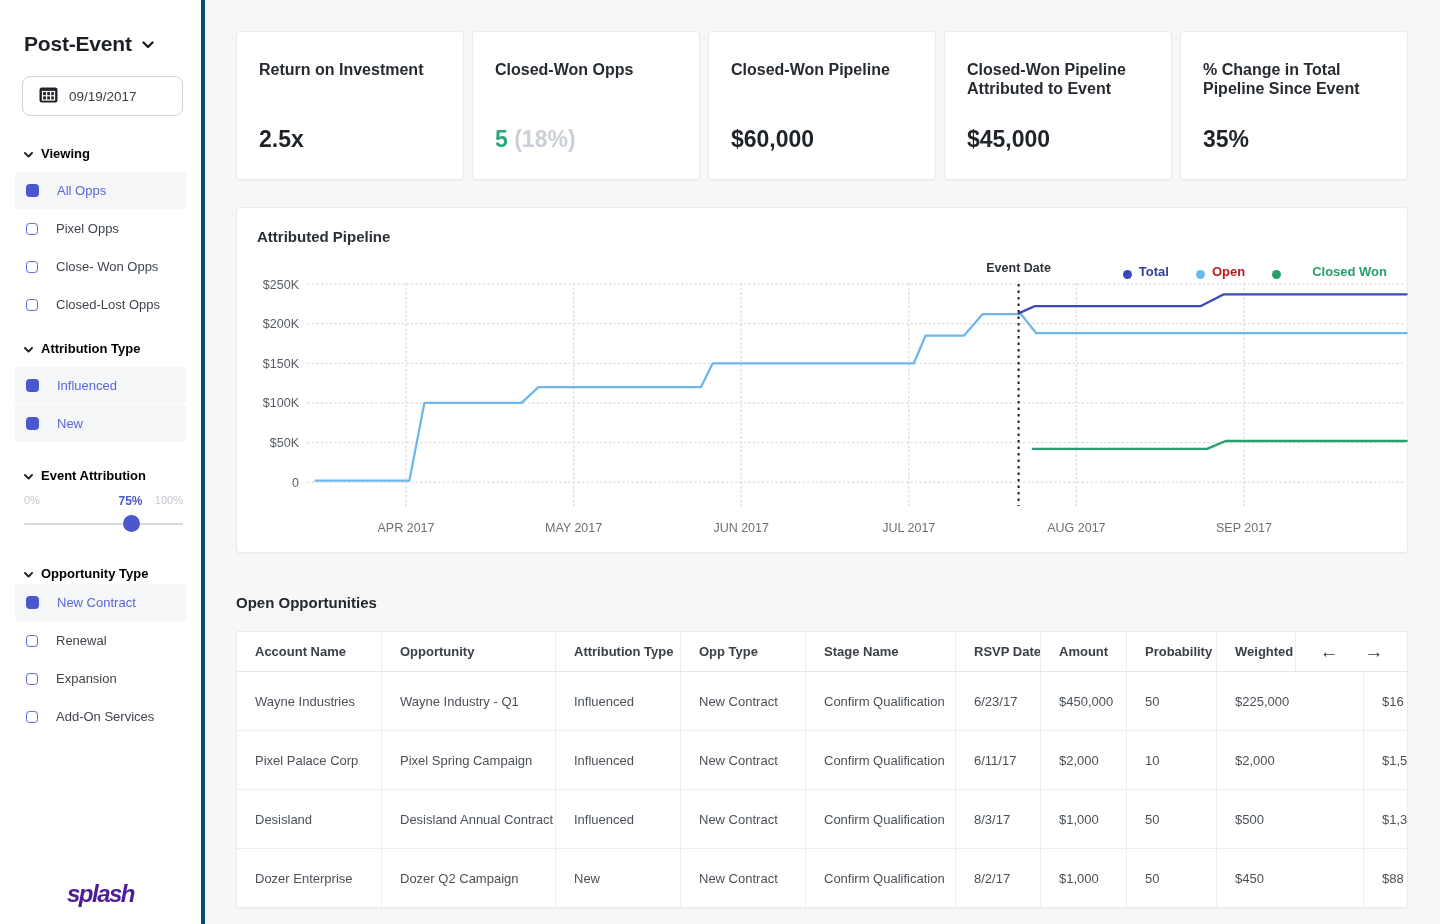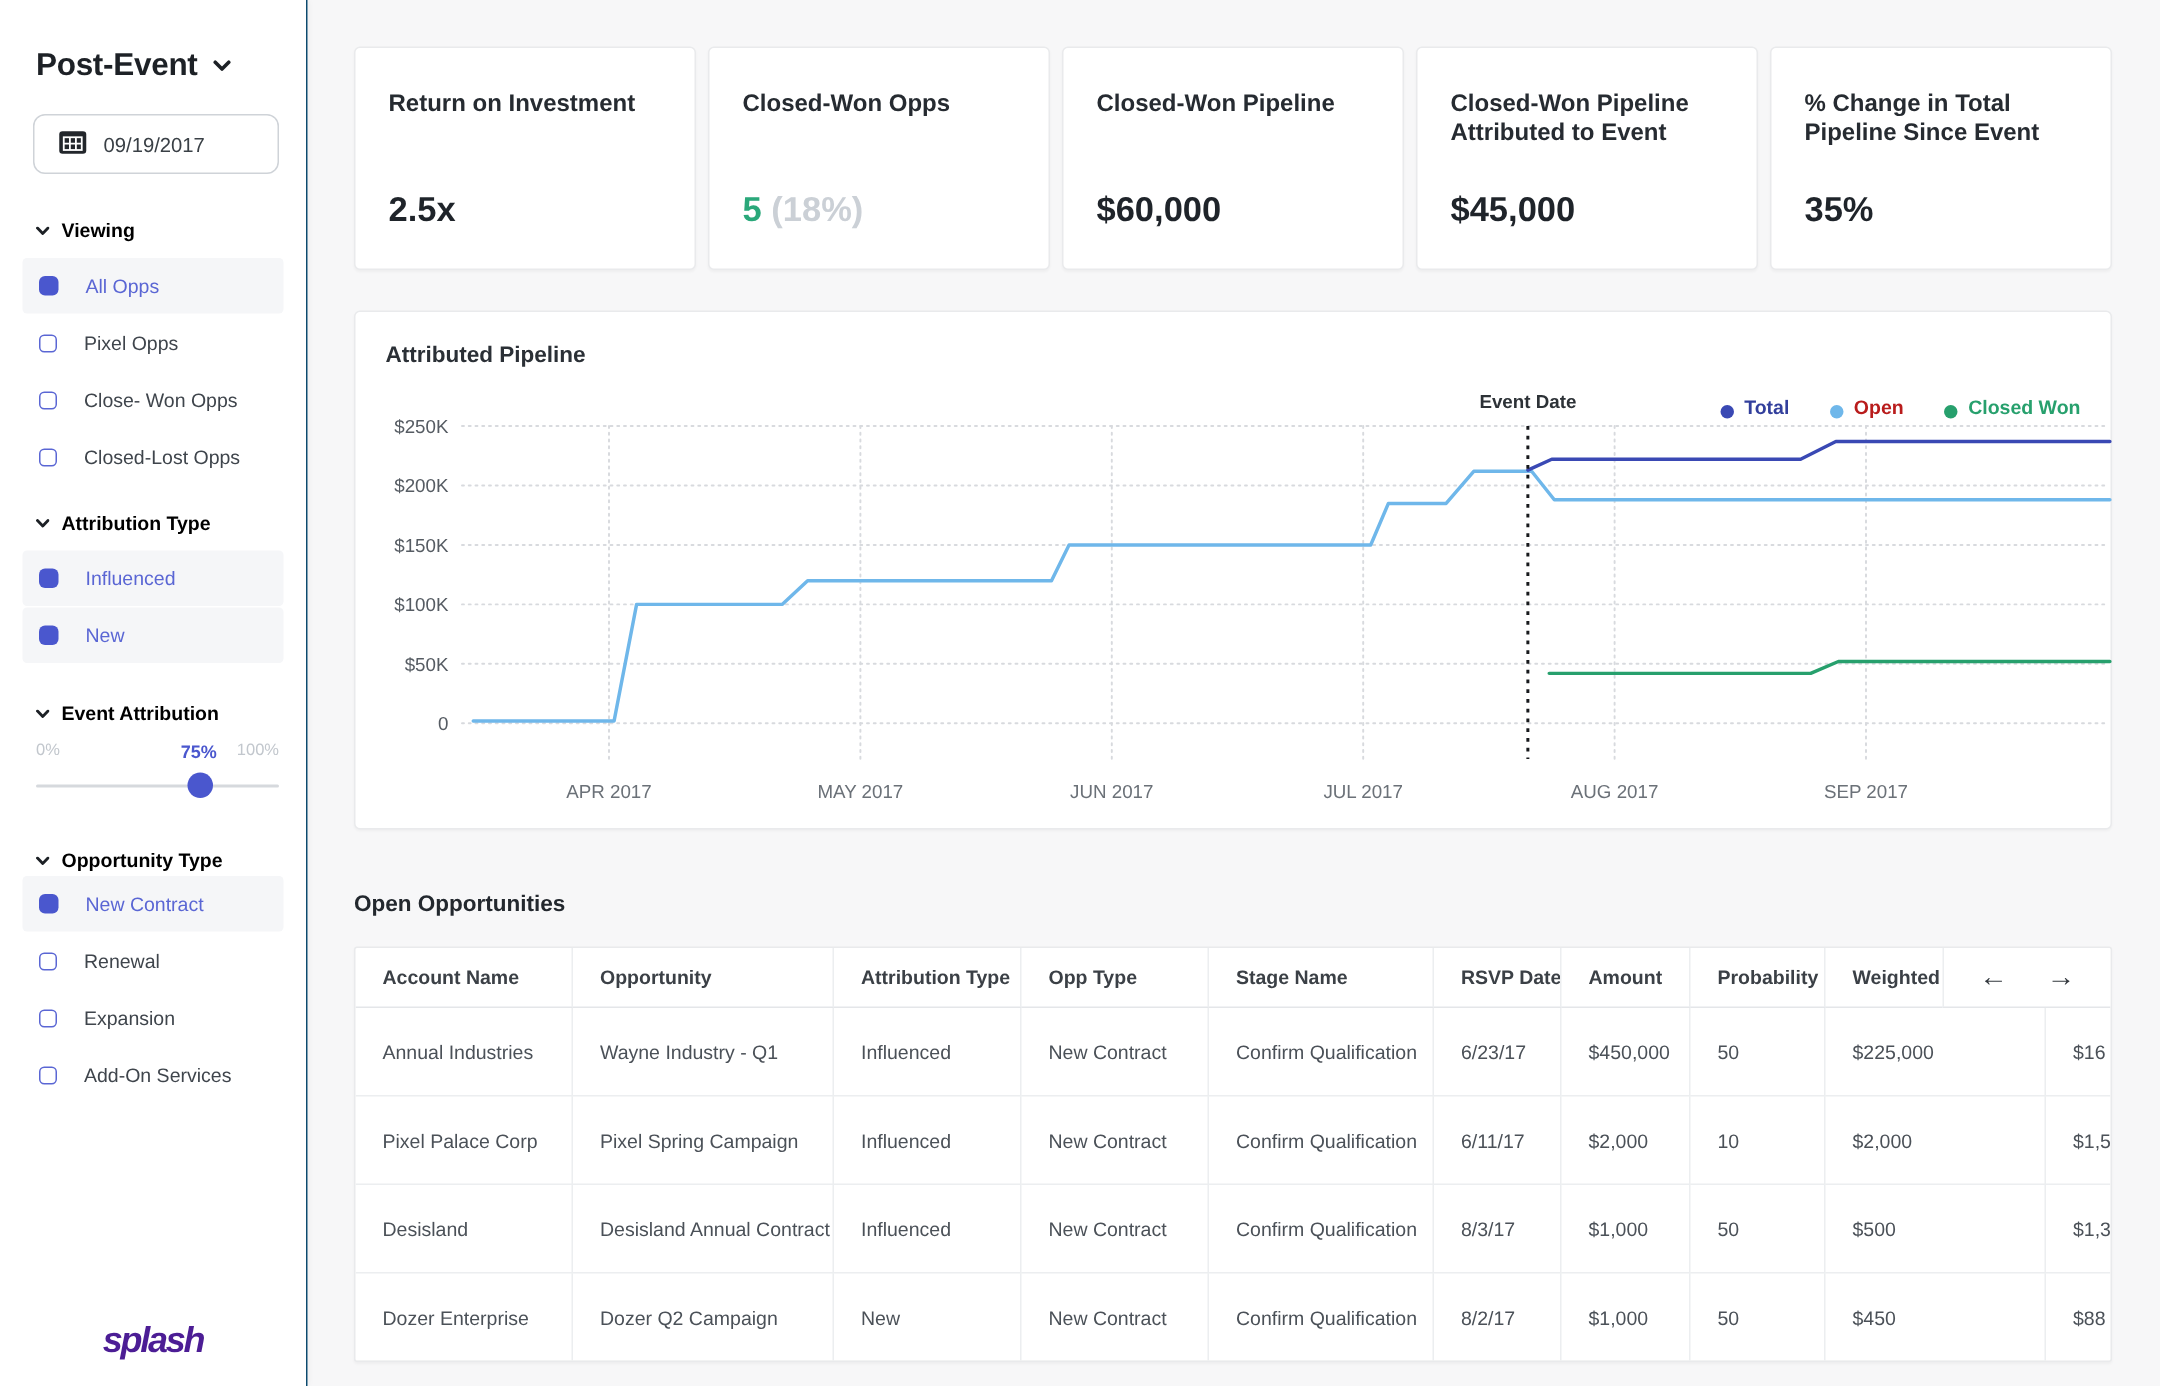--- a/index.html
+++ b/index.html
@@ -1,20 +1,20 @@
 <!DOCTYPE html>
 <html><head>
 <meta charset="utf-8">
 <style>
   * { margin:0; padding:0; box-sizing:border-box; }
   html,body { width:1440px; height:924px; background:#f7f7f8; font-family:"Liberation Sans",sans-serif; color:#23282d; overflow:hidden; }
 
   
   .sidebar { position:fixed; left:0; top:0; width:205px; height:924px; background:#fff;
-             border-right:1px solid #0c4a6e; box-shadow:1px 0 4px rgba(0,0,0,.04); padding-top:32px; z-index:5; }
+             border-right:4px solid #0c4a6e; box-shadow:1px 0 4px rgba(0,0,0,.04); padding-top:32px; z-index:5; }
   .side-title { display:flex; align-items:center; gap:10px; margin-left:24px; cursor:pointer; }
   .side-title h1 { font-size:21px; font-weight:800; color:#1d2126; letter-spacing:-.2px; }
   .date-box { display:flex; align-items:center; gap:11px; margin:20px 18px 0 22px; height:40px;
               border:1px solid #cfd3d8; border-radius:8px; padding-left:16px; background:#fff; }
   .date-box span { font-size:13.5px; color:#3a4046; }
   .grp-head { display:flex; align-items:center; gap:8px; margin:0 0 0 24px; height:18px; }
   .grp-head b { font-size:13px; font-weight:700; color:#000000; }
   .mt28{margin-top:28px}.mt16{margin-top:16px}.mt24{margin-top:24px}
   .items { margin-top:10px; }
   .items.tight { margin-top:2px; }
@@ -244,21 +244,21 @@
         <li>
           <span class="dot" style="background: rgb(58, 73, 180);"></span>
           <span class="lab" style="color: rgb(50, 63, 156);">Total</span>
         </li>
         <li>
           <span class="dot" style="background: rgb(111, 183, 234);"></span>
           <span class="lab" style="color: #b91c1c; margin-top: 32px;">Open</span>
         </li>
         <li>
           <span class="dot" style="background: rgb(39, 160, 109);"></span>
-          <span class="lab" style="color: rgb(39, 160, 109);">Closed Won</span>
+          <span class="lab" style="color: rgb(39, 160, 109); margin-left: 24px;">Closed Won</span>
         </li>
       </ul>
   </div>
 
   <div class="tbl-heading">Open Opportunities</div>
 
   <div class="tbl-card">
     <div id="tbl-rows">
         <div class="tr head">
           <div class="td" style="width: 145px;">Account Name</div>
@@ -266,21 +266,21 @@
           <div class="td" style="width: 125px;">Attribution Type</div>
           <div class="td" style="width: 125px;">Opp Type</div>
           <div class="td" style="width: 150px;">Stage Name</div>
           <div class="td" style="width: 85px;">RSVP Date</div>
           <div class="td" style="width: 86px;">Amount</div>
           <div class="td" style="width: 90px;">Probability</div>
           <div class="td" style="width: 147px;">Weighted Pipeline</div>
           <div class="td last"></div>
         </div>
         <div class="tr body">
-          <div class="td" style="width: 145px;">Annual Industries</div>
+          <div class="td" style="width: 145px;">Wayne Industries</div>
           <div class="td" style="width: 174px;">Wayne Industry - Q1</div>
           <div class="td" style="width: 125px;">Influenced</div>
           <div class="td" style="width: 125px;">New Contract</div>
           <div class="td" style="width: 150px;">Confirm Qualification</div>
           <div class="td" style="width: 85px;">6/23/17</div>
           <div class="td" style="width: 86px;">$450,000</div>
           <div class="td" style="width: 90px;">50</div>
           <div class="td" style="width: 147px;">$225,000</div>
           <div class="td last">$16</div>
         </div>

